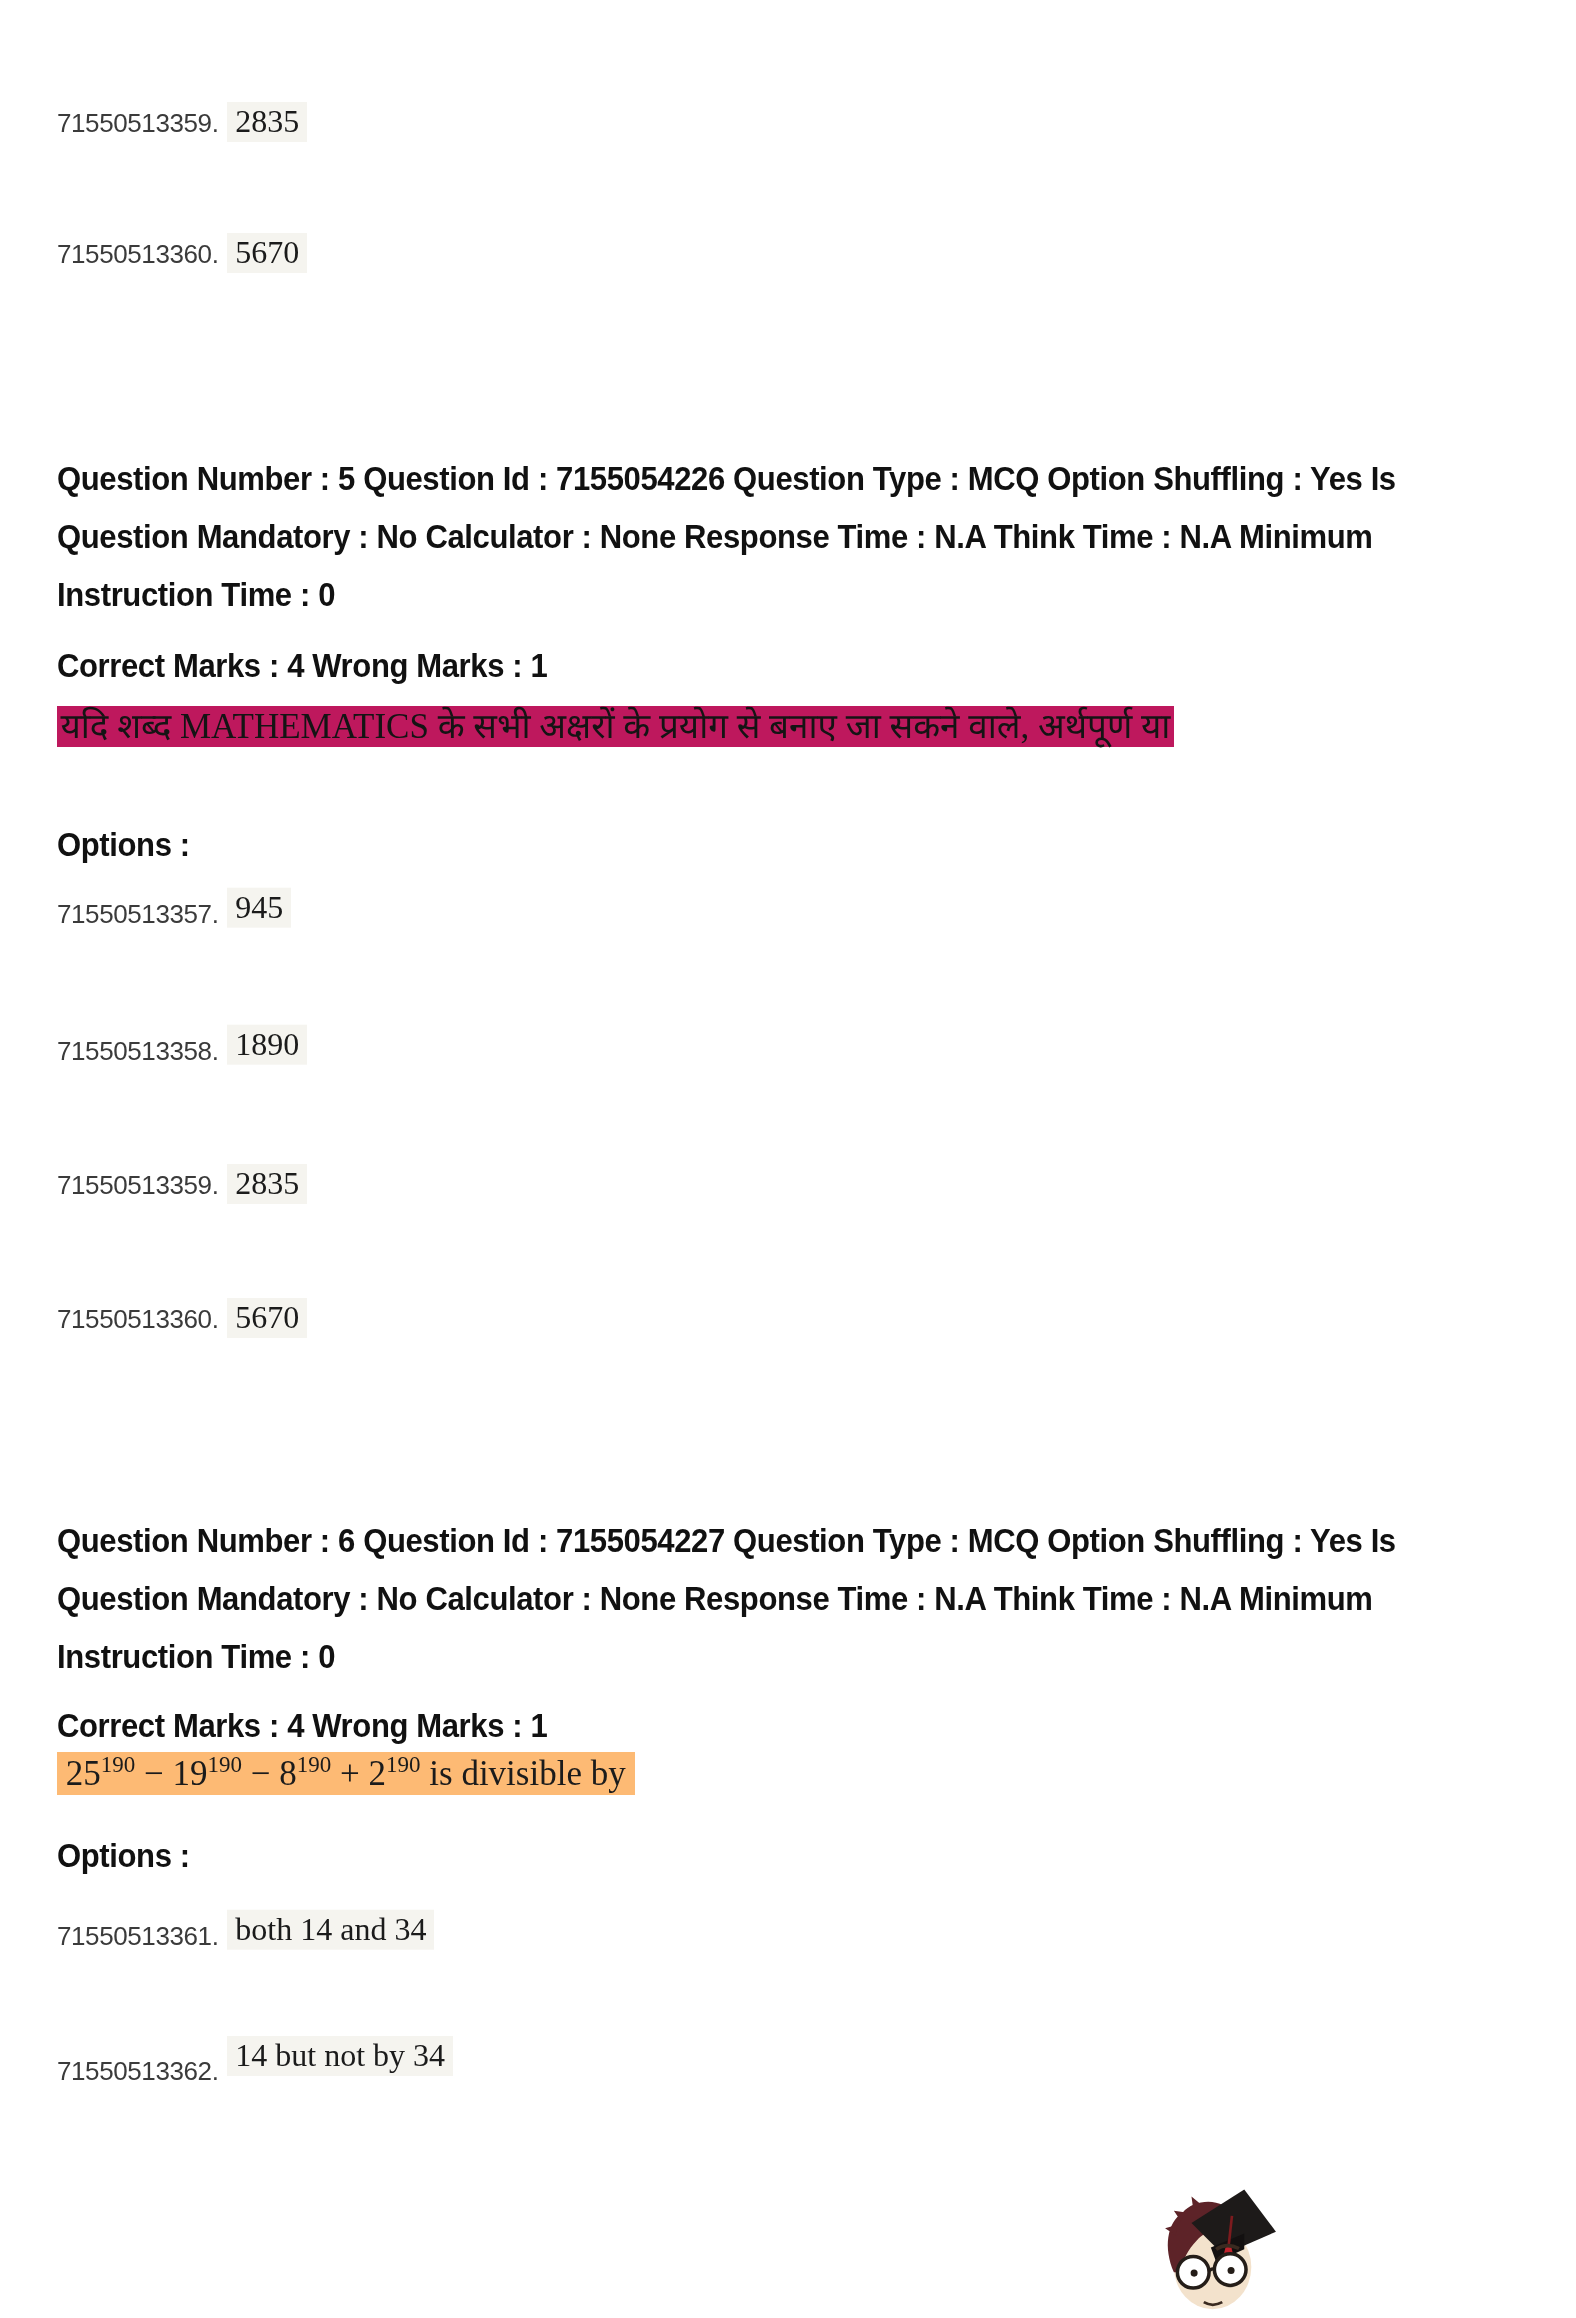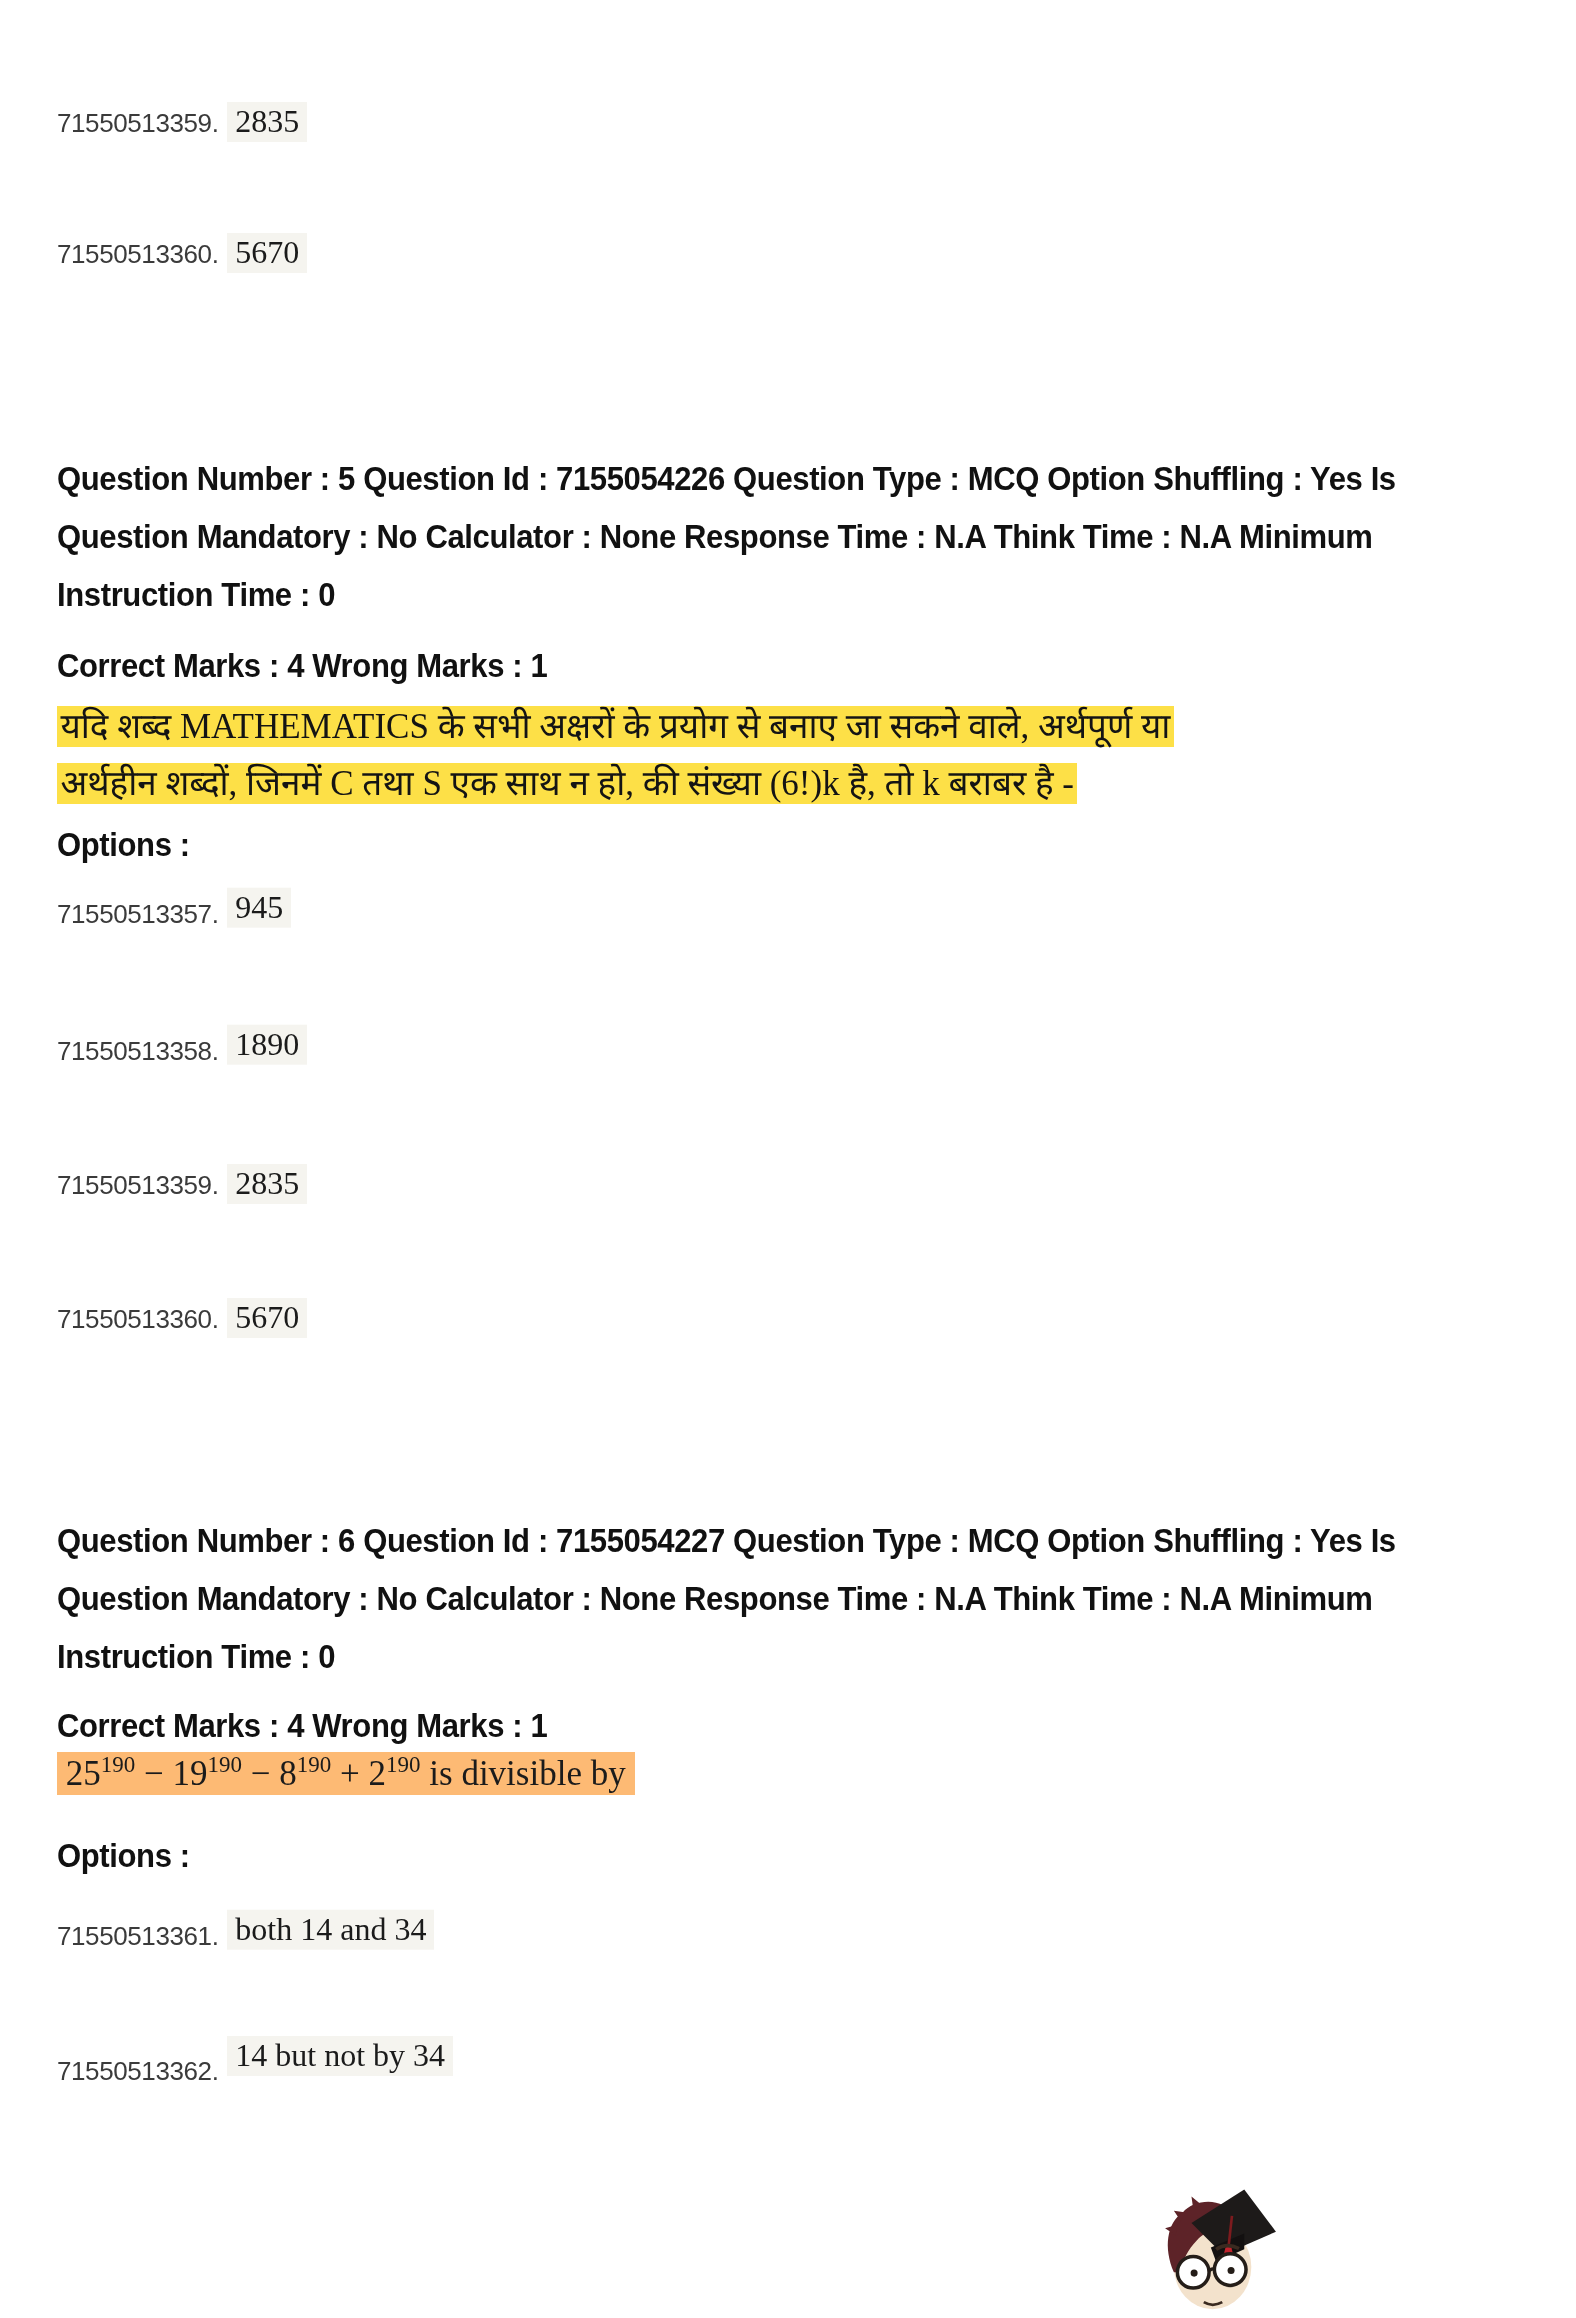--- a/index.html
+++ b/index.html
@@ -50,21 +50,21 @@
   .raise2 { transform:translateY(-14px); }
 
   
   .hindi {
     font-family:"Liberation Serif", serif;
     font-size:35px;
     line-height:57px;
     color:#141414;
     white-space:nowrap;
   }
-  .hindi span { background:#fde047; padding:0.9px 3.5px; }
+  .hindi span { background:#be185d; padding:0.9px 3.5px; }
 
   
   .math {
     font-family:"Liberation Serif", serif;
     font-size:35px;
     color:#1b1b1b;
     background:#fdba74;
     padding:1.8px 8.8px;
     white-space:nowrap;
   }
@@ -111,21 +111,20 @@
 <div class="abs hdr hdr-block" style="top:450px;">
   <div>Question Number : 5 Question Id : 7155054226 Question Type : MCQ Option Shuffling : Yes Is</div>
   <div>Question Mandatory : No Calculator : None Response Time : N.A Think Time : N.A Minimum</div>
   <div>Instruction Time : 0</div>
 </div>
 
 <div class="abs hdr" style="top:647px;">Correct Marks : 4 Wrong Marks : 1</div>
 
 <div class="abs hindi" style="top:698px;">
   <div><span>यदि शब्द MATHEMATICS के सभी अक्षरों के प्रयोग से बनाए जा सकने वाले, अर्थपूर्ण या</span></div>
-  <div><span>अर्थहीन शब्दों, जिनमें C तथा S एक साथ न हो, की संख्या (6!)k है, तो k बराबर है -</span></div>
 </div>
 
 <div class="abs hdr" style="top:826px;">Options :</div>
 
 <div class="abs" style="top:893px;">
   <span class="num">71550513357.</span><span class="val raise1">945</span>
 </div>
 <div class="abs" style="top:1030px;">
   <span class="num">71550513358.</span><span class="val raise1">1890</span>
 </div>

